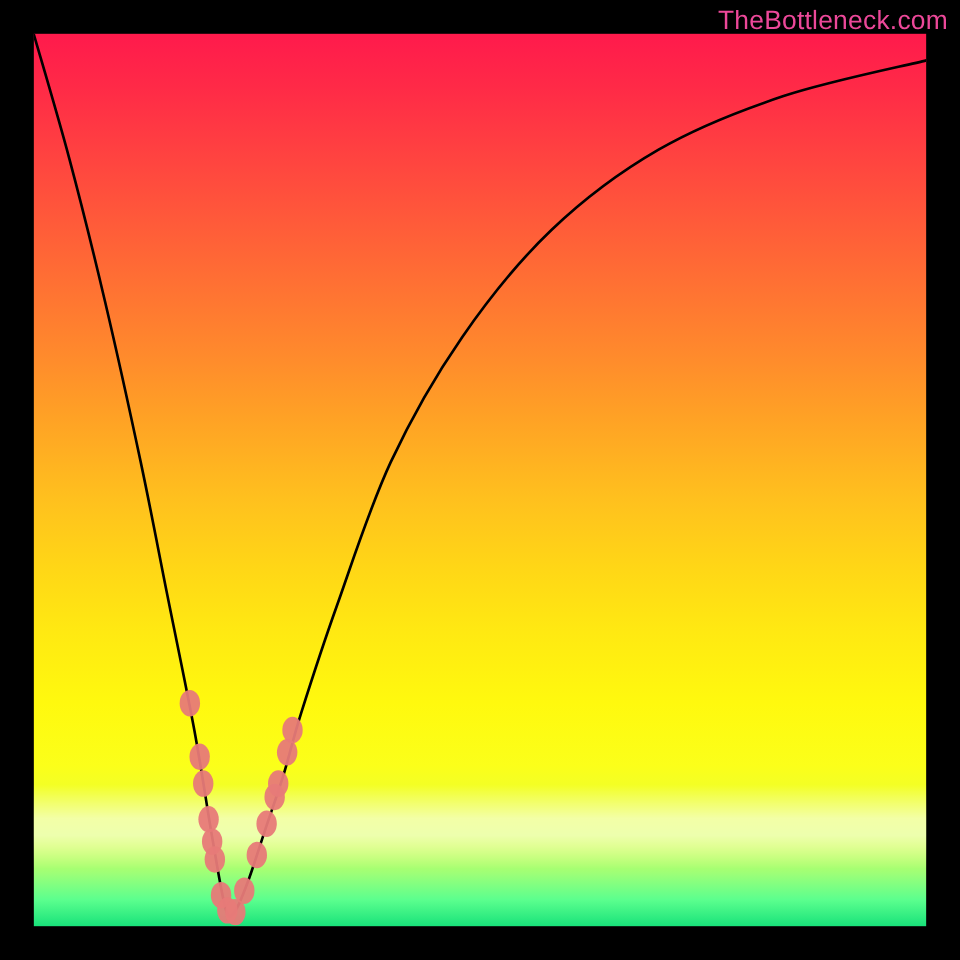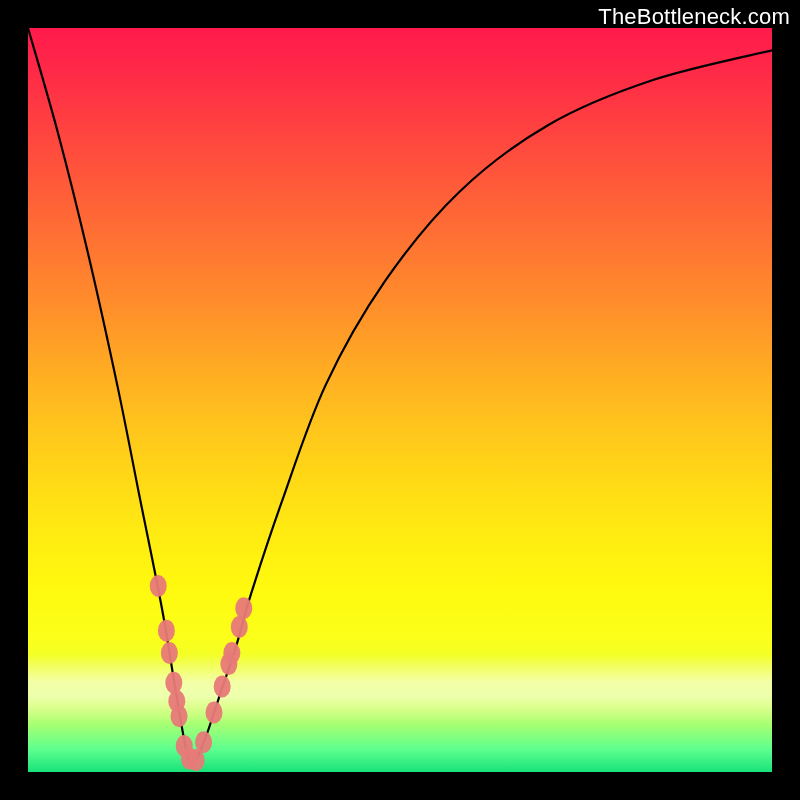--- a/index.html
+++ b/index.html
@@ -64,21 +64,21 @@
     mix-blend-mode: screen;
   }
   svg.curve {
     position: absolute;
     inset: 0;
   }
   .watermark {
     position: absolute;
     top: 4px;
     right: 10px;
-    color: #ffffff;
+    color: #ec4899;
     font-size: 22px;
     font-weight: 500;
     letter-spacing: 0.2px;
     user-select: none;
   }
 </style>
 </head>
 <body>
 
 <div class="frame">

